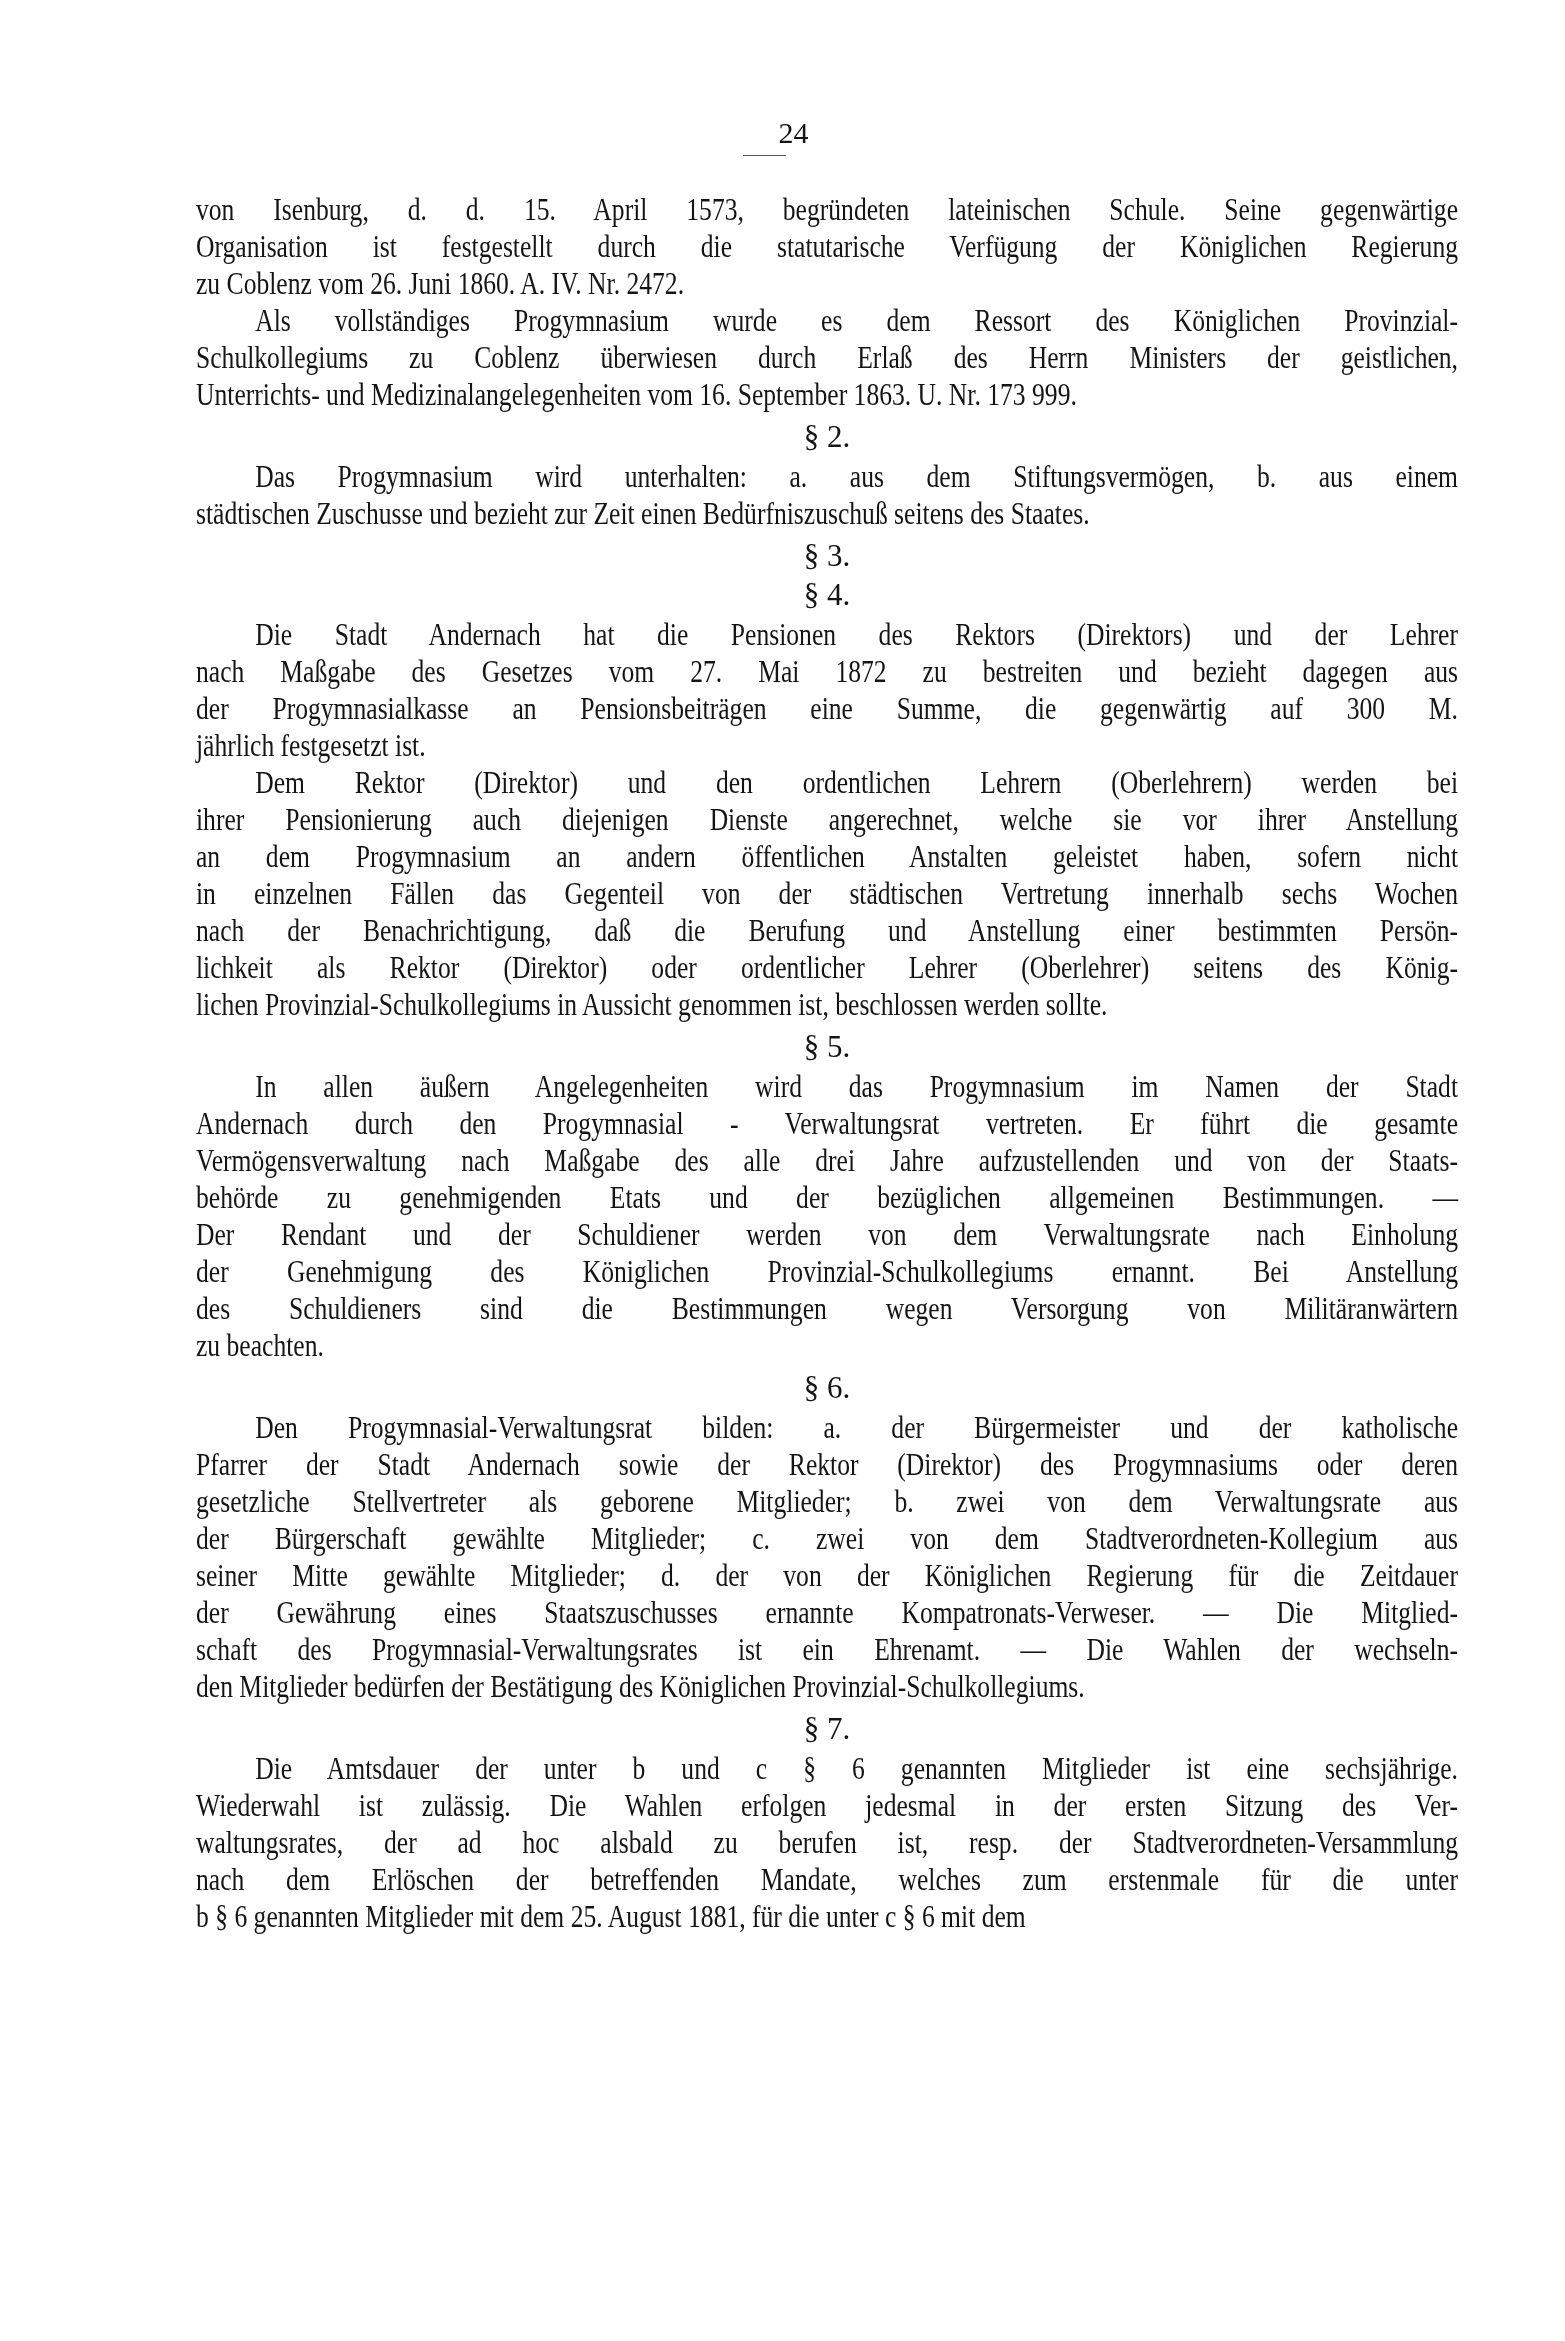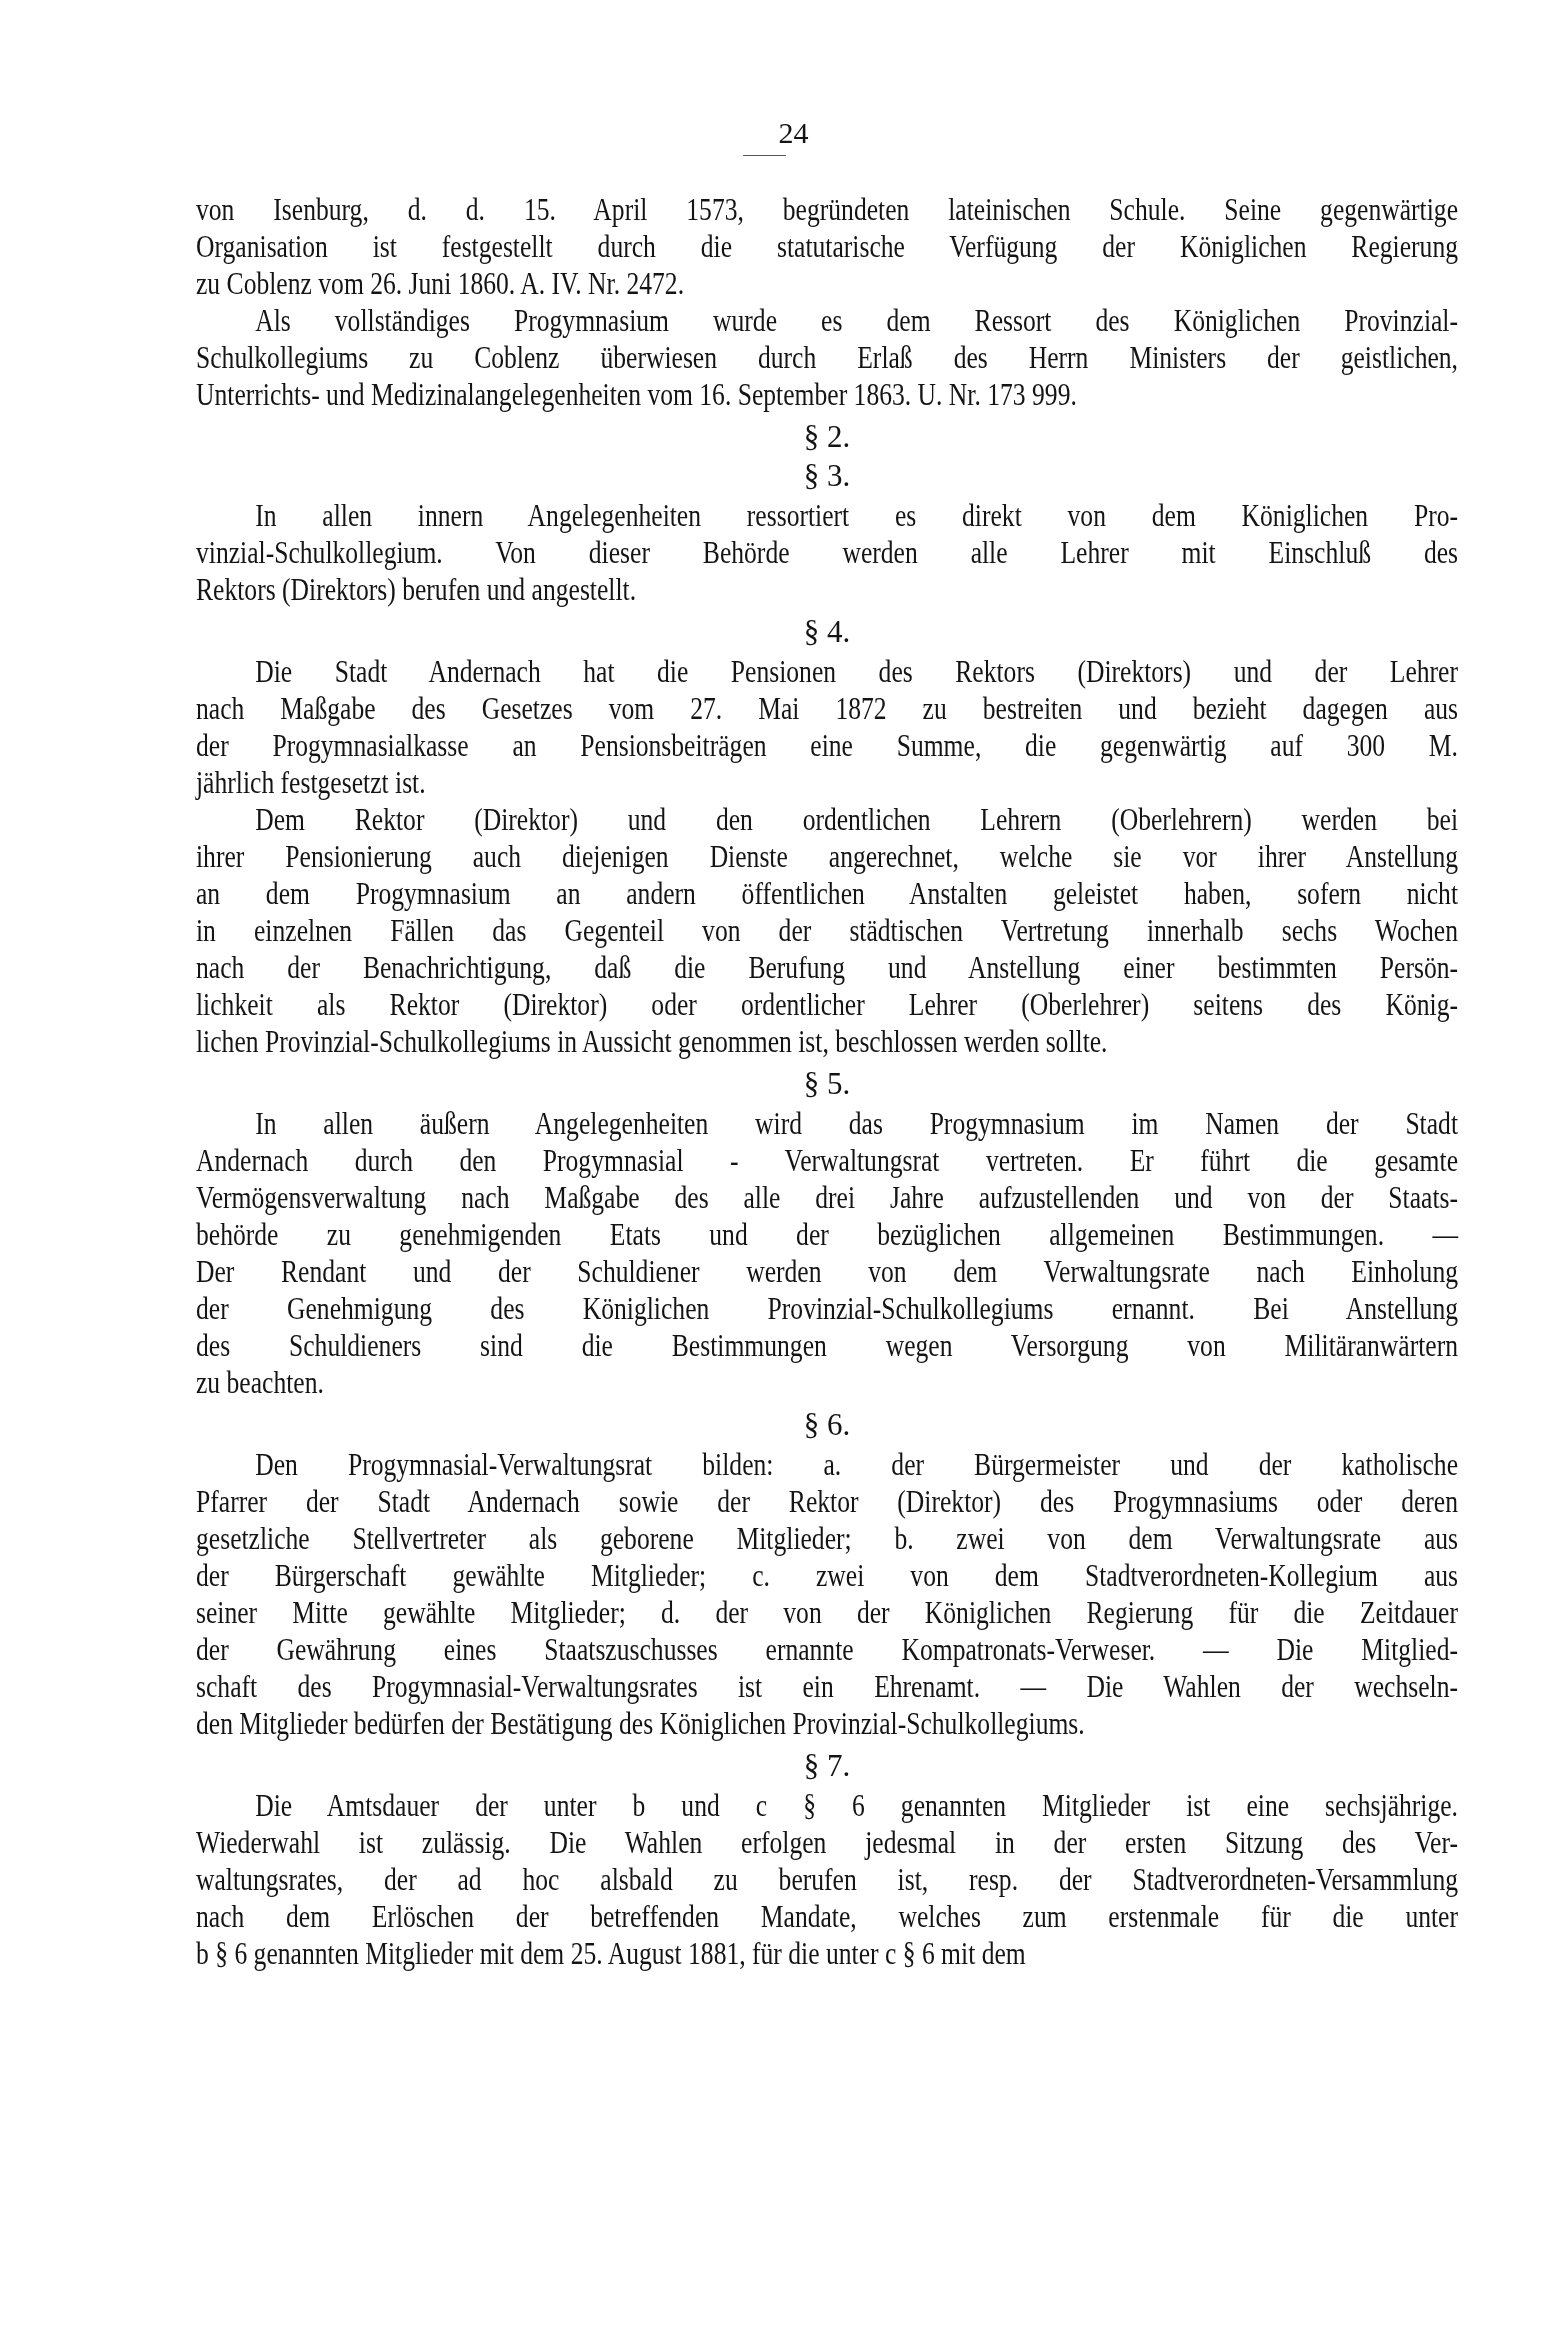--- a/index.html
+++ b/index.html
@@ -88,28 +88,27 @@
     </div>
     <div>
       <span class="line indent">Als vollständiges Progymnasium wurde es dem Ressort des Königlichen Provinzial-</span>
       <span class="line">Schulkollegiums zu Coblenz überwiesen durch Erlaß des Herrn Ministers der geistlichen,</span>
       <span class="line last">Unterrichts- und Medizinalangelegenheiten vom 16. September 1863.  U. Nr. 173 999.</span>
     </div>
 
     <div id="sections">
         <div>
           <span class="section-head">§ 2.</span>
+          <div>
+            <span class="line indent">Das Progymnasium wird unterhalten: a. aus dem Stiftungsvermögen, b. aus einem</span>
+            <span class="line last">städtischen Zuschusse und bezieht zur Zeit einen Bedürfniszuschuß seitens des Staates.</span>
+          </div>
         </div>
         <div>
           <span class="section-head">§ 3.</span>
-          <div>
-            <span class="line indent">In allen innern Angelegenheiten ressortiert es direkt von dem Königlichen Pro-</span>
-            <span class="line">vinzial-Schulkollegium.  Von dieser Behörde werden alle Lehrer mit Einschluß des</span>
-            <span class="line last">Rektors (Direktors) berufen und angestellt.</span>
-          </div>
         </div>
         <div>
           <span class="section-head">§ 4.</span>
           <div>
             <span class="line indent">Die Stadt Andernach hat die Pensionen des Rektors (Direktors) und der Lehrer</span>
             <span class="line">nach Maßgabe des Gesetzes vom 27. Mai 1872 zu bestreiten und bezieht dagegen aus</span>
             <span class="line">der Progymnasialkasse an Pensionsbeiträgen eine Summe, die gegenwärtig auf 300 M.</span>
             <span class="line last">jährlich festgesetzt ist.</span>
           </div>
           <div>

